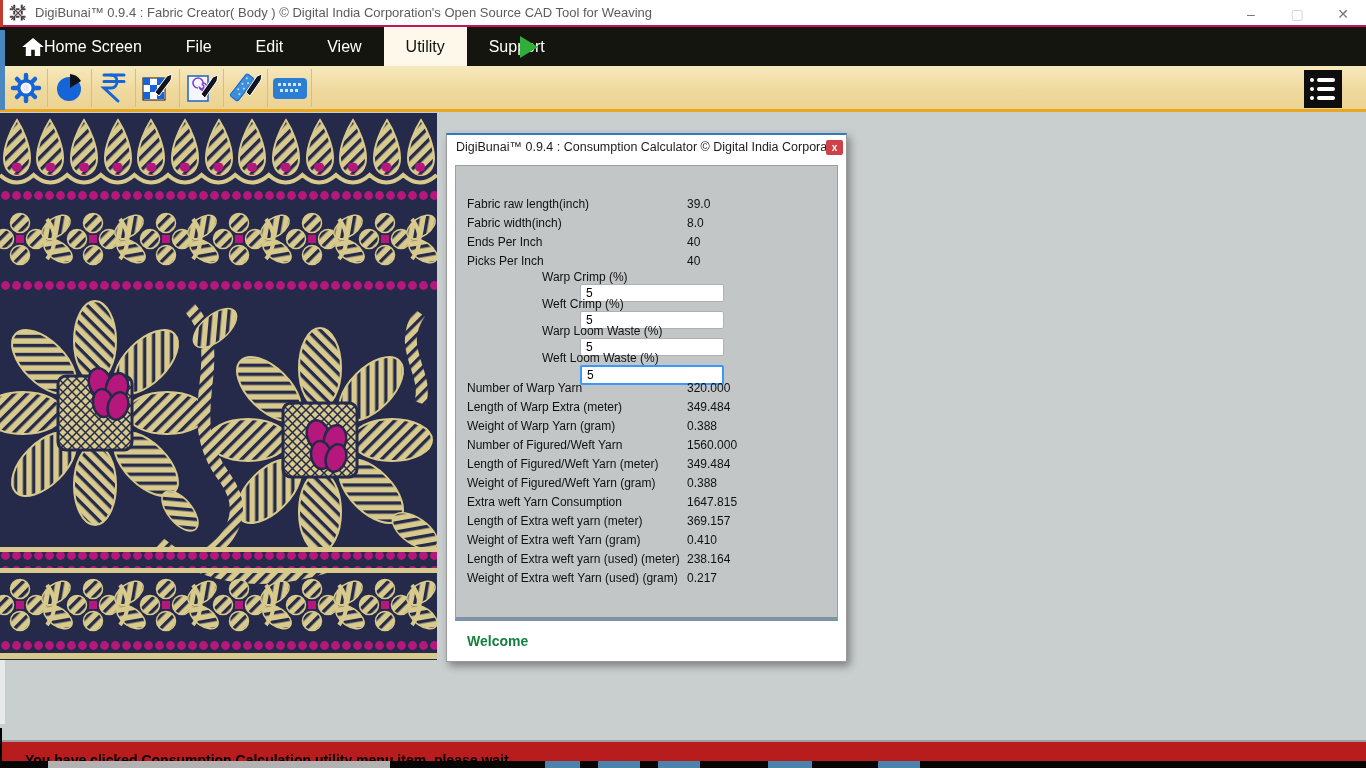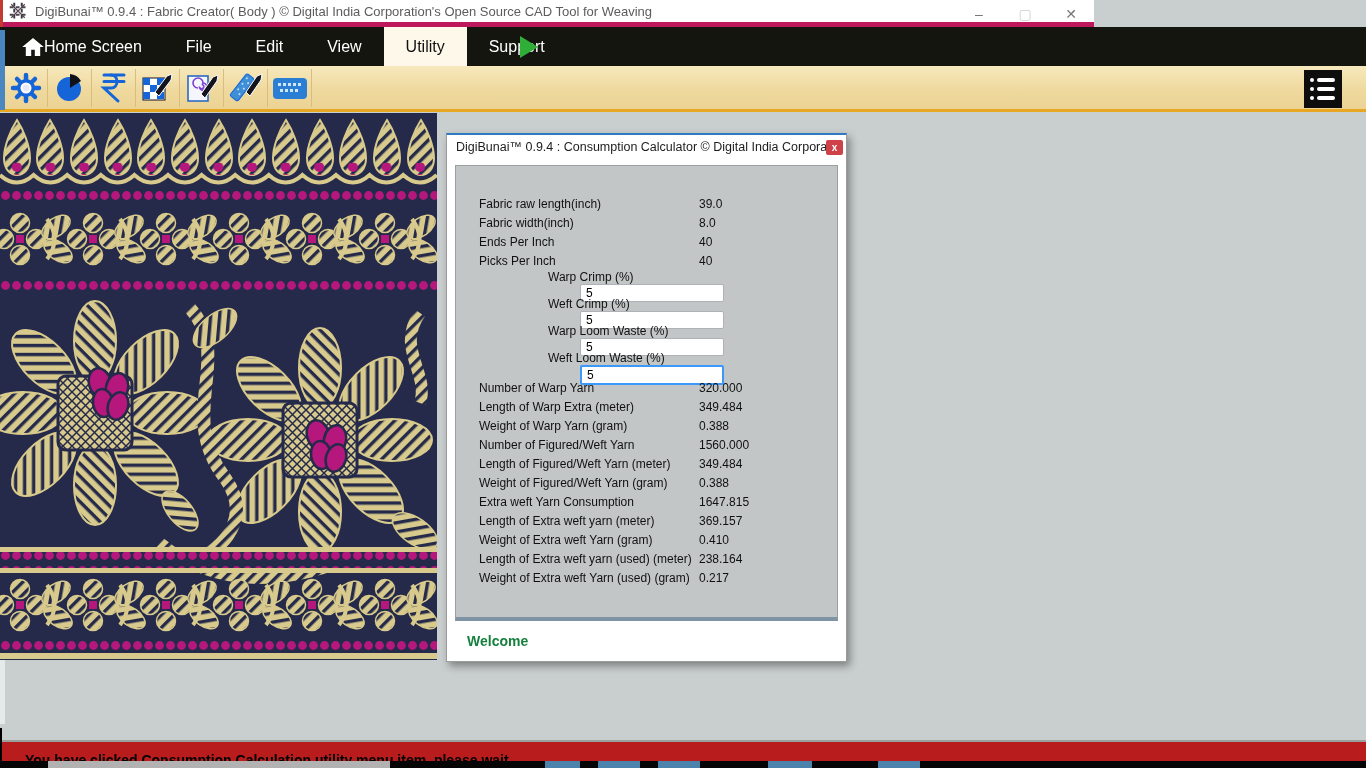--- a/index.html
+++ b/index.html
@@ -1,19 +1,19 @@
 <!DOCTYPE html>
 <html style="--navy: #252a4a; --tan: #d8ca8c; --magenta: #b5177d; --accent-blue: #1565d8; --toolbar-gold: #efd99e; --menu-black: #15150f; --utility-highlight: #fdf8ea; --play-green: #2fae38; --close-red: #cf4148; --focus-blue: #3b99fc;"><head>
 <meta charset="utf-8">
 <style>
   * { margin:0; padding:0; box-sizing:border-box; }
   html,body { width:1366px; height:768px; overflow:hidden; font-family:"Liberation Sans", sans-serif; background:#c9cece; }
 
   
-  .titlebar { position:absolute; left:0; top:0; width:1094px; height:27px; background:#ffffff; display:flex; align-items:center; border-bottom:5px solid #be185d; }
+  .titlebar { position:absolute; left:0; top:0; width:1366px; height:27px; background:#ffffff; display:flex; align-items:center; border-bottom:2px solid #be185d; }
   .title-red-sliver { position:absolute; left:0; top:0; width:3px; height:27px; background:#c23b2e; }
   .app-icon { width:18px; height:18px; margin-left:9px; }
   .title-text { margin-left:8px; font-size:13px; color:#5c5c5c; white-space:nowrap; }
   .win-controls { position:absolute; right:0; top:0; height:27px; display:flex; }
   .win-btn { width:46px; height:27px; display:flex; align-items:center; justify-content:center; font-size:14px; color:#777; cursor:default; }
   .win-btn.max { color:#cfcfcf; }
 
   
   .menubar { position:absolute; left:0; top:27px; width:1366px; height:39px; background:#15150f; display:flex; align-items:stretch; }
   .menu-item { display:flex; align-items:center; padding:0 22px; color:#ffffff; font-size:16px; cursor:pointer; }
@@ -37,21 +37,21 @@
 
   
   .dialog { position:absolute; left:446px; top:21px; width:401px; background:#ffffff; box-shadow:3px 4px 8px rgba(0,0,0,0.38); border:1px solid #9b9b9b; border-top:2px solid #2f7bc3; }
   .dlg-titlebar { height:24px; display:flex; align-items:center; background:#ffffff; }
   .dlg-title { flex:1; font-size:12.5px; color:#1c1c1c; padding-left:9px; white-space:nowrap; overflow:hidden; }
   .dlg-close { width:17px; height:15px; margin-right:3px; background:#cf4148; color:#ffffff; font-size:10px; font-weight:bold; display:flex; align-items:center; justify-content:center; border-radius:2px; cursor:pointer; }
   .dlg-body { padding:6px 8px 0 8px; background:#ffffff; }
   .dlg-panel { background:#c2c6c6; border:1px solid #9aa0a0; border-bottom:4px solid #7e93a4; padding:28px 0 30px 11px; }
   .drow { display:flex; align-items:center; height:19px; font-size:12px; color:#111; }
   .drow.row-input { height:27px;flex-direction:column; }
-  .dlabel { width:220px; flex-shrink:0;margin-left:12px; }
+  .dlabel { width:220px; flex-shrink:0; }
   .dvalue { font-size:12px; color:#111; }
   .dinput { display:none; width:144px; height:20px; border:1px solid #aeb2b6; border-radius:2px; font-size:12px; font-family:"Liberation Sans",sans-serif; padding:1px 5px; outline:none; background:#fff; }
   .row-input .dinput { display:inline-block; }
   .focused-row .dinput { border:2px solid #3b99fc; }
   .dlg-footer { height:40px; background:#ffffff; display:flex; align-items:center; }
   .welcome { font-weight:bold; font-size:14px; color:#15803d; padding-left:20px; }
 
   
   .statusbar { position:absolute; left:0; top:740px; width:1366px; height:37px; background:#b91c1c; border-top:2px solid #9aa0a0; display:flex; align-items:center; }
   .status-text { font-weight:bold; font-size:14px; color:#000; padding-left:25px; }

